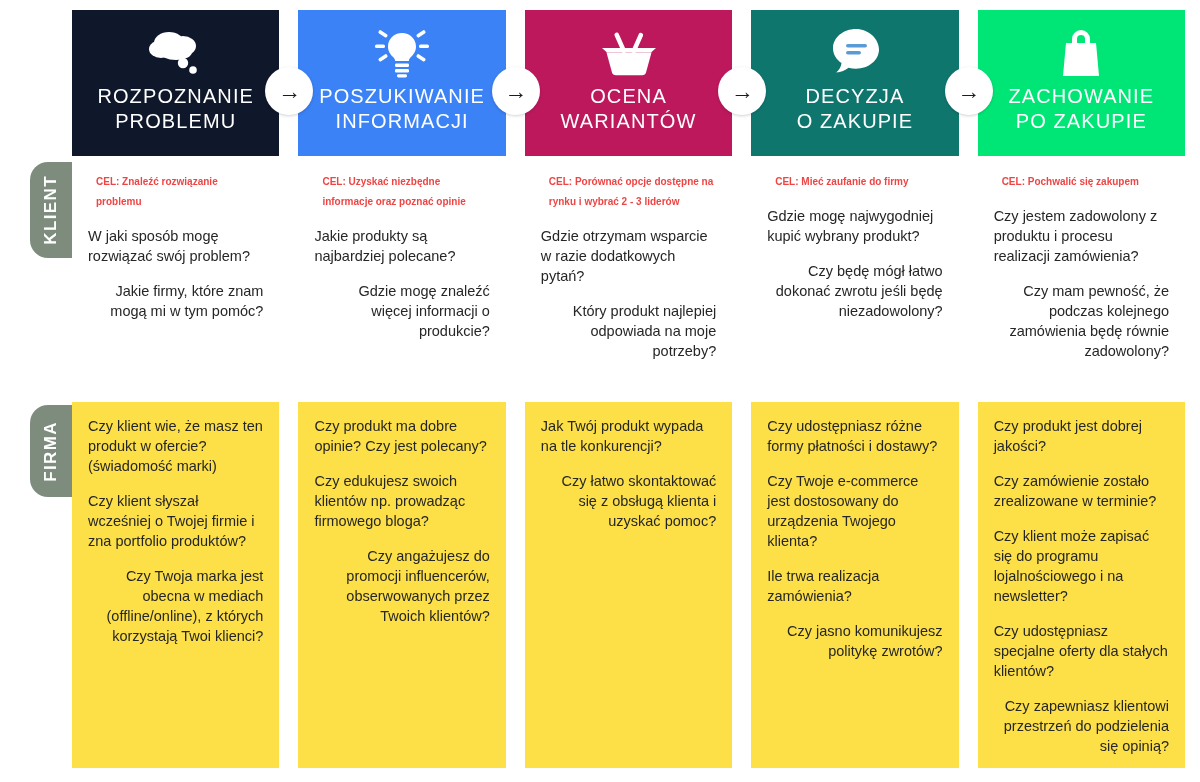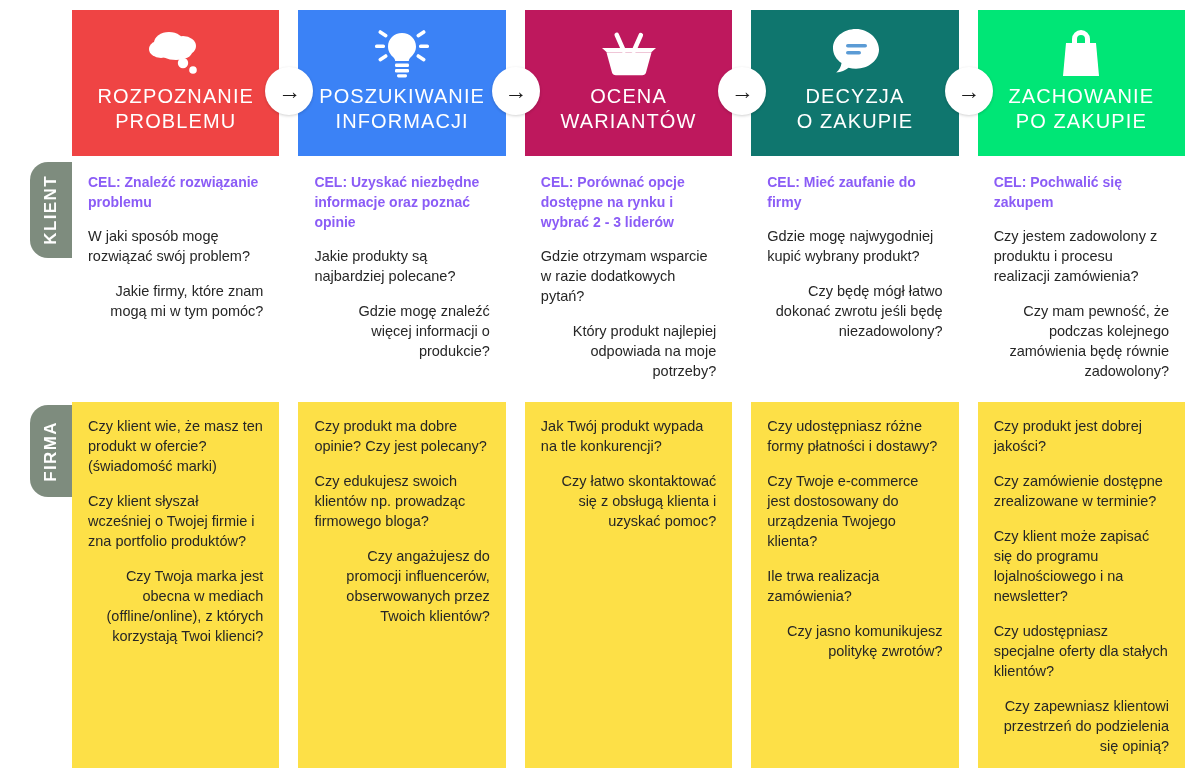--- a/index.html
+++ b/index.html
@@ -114,24 +114,24 @@
     background: #ffffff;
     height: 240px;
   }
   .cell-firma {
     background: #fde047;
     height: 366px;
     margin-top: 6px;
   }
   .goal {
     font-weight: bold;
-    font-size: 14px;
+    font-size: 10px;
     line-height: 20px;
-    color: #8b5cf6;
-    margin: 0 0 14px 0;
+    color: #ef4444;
+    margin: 0 0 14px 8px;
   }
   .q {
     font-size: 14.5px;
     line-height: 20px;
     color: #262626;
     margin: 0 0 15px 0;
   }
   .q:last-child { margin-bottom: 0; text-align: right; }
 
   
@@ -144,21 +144,21 @@
 
   <div class="side-tab tab-klient">
     <span>KLIENT</span>
   </div>
   <div class="side-tab tab-firma">
     <span>FIRMA</span>
   </div>
 
   <div class="columns" id="columns">
       <div class="col">
-        <div class="col-head" style="background: #ef4444; align-items: center;">
+        <div class="col-head" style="background: #0f172a; align-items: center;">
           <div class="col-icon">
             <svg width="62" height="50" viewBox="0 0 62 50">
       <g fill="#ffffff">
         <ellipse cx="24" cy="16" rx="15" ry="11"></ellipse>
         <ellipse cx="38" cy="19" rx="13" ry="10"></ellipse>
         <ellipse cx="16" cy="22" rx="12" ry="9"></ellipse>
         <ellipse cx="31" cy="25" rx="16" ry="8"></ellipse>
         <circle cx="38" cy="36" r="5.2"></circle>
         <circle cx="48" cy="43" r="3.8"></circle>
       </g>
@@ -278,20 +278,20 @@
           <div class="col-title">ZACHOWANIE
 PO ZAKUPIE</div>
         </div>
         <div class="cell cell-klient">
           <p class="goal">CEL:  Pochwalić się zakupem</p>
           <p class="q">Czy jestem zadowolony z produktu i procesu realizacji zamówienia?</p>
           <p class="q">Czy mam pewność, że podczas kolejnego zamówienia będę równie zadowolony?</p>
         </div>
         <div class="cell cell-firma">
           <p class="q">Czy produkt jest dobrej jakości?</p>
-          <p class="q">Czy zamówienie dostępne zrealizowane w terminie?</p>
+          <p class="q">Czy zamówienie zostało zrealizowane w terminie?</p>
           <p class="q">Czy klient może zapisać się do programu lojalnościowego i na newsletter?</p>
           <p class="q">Czy udostępniasz specjalne oferty dla stałych klientów?</p>
           <p class="q">Czy zapewniasz klientowi przestrzeń do podzielenia się opinią?</p>
         </div>
       </div>
     </div>
 </div>
 
 </body></html>

